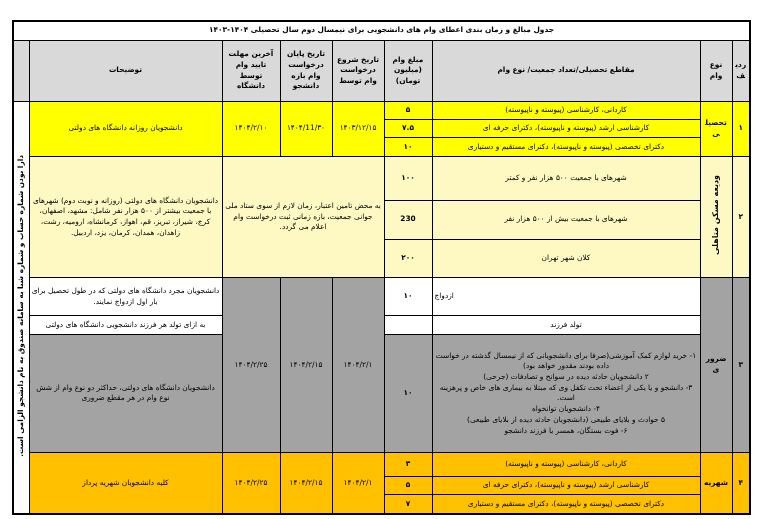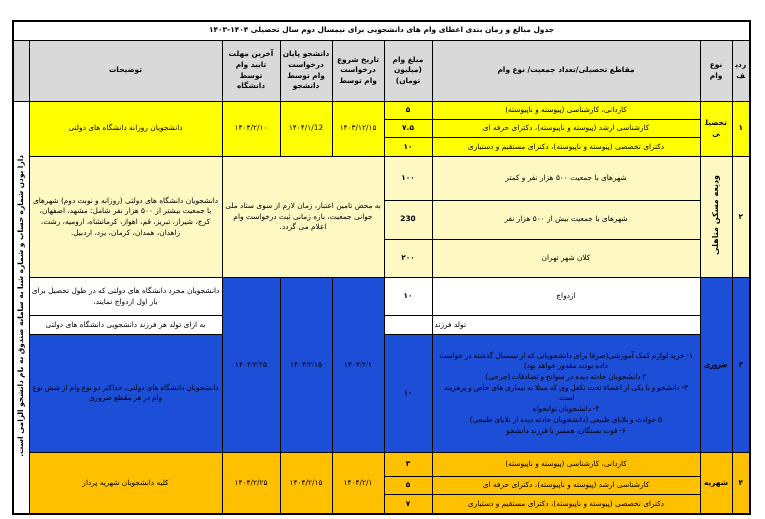--- a/index.html
+++ b/index.html
@@ -40,21 +40,21 @@
     padding:6px 2px;
   }
   .hdr{
     background:#d9d9d9;
     font-weight:bold;
     font-size:7.6px;
     line-height:1.5;
   }
   .yellow{background:#ffff00;}
   .green{background:#fef9c3;}
-  .cyan{background:#1d4ed8;font-family:Liberation Serif, serif;}
+  .cyan{background:#a3a3a3;}
   .orange{background:#ffc000;}
   .white{background:#ffffff;}
 
   .sidebar{
     background:#ffffff;
     font-size:7.3px;
     line-height:1.6;
     font-weight:bold;
     width:16px;
   }
@@ -108,33 +108,33 @@
         <tr>
       <td class="title-cell" colspan="9">جدول مبالغ و زمان بندی اعطای وام های دانشجویی برای نیمسال دوم سال تحصیلی ۱۴۰۴-۱۴۰۳</td>
     </tr>
 
     <tr>
       <td class="hdr">ردیف</td>
       <td class="hdr">نوع وام</td>
       <td class="hdr">مقاطع تحصیلی/تعداد جمعیت/ نوع وام</td>
       <td class="hdr">مبلغ وام (میلیون تومان)</td>
       <td class="hdr">تاریخ شروع درخواست وام توسط</td>
-      <td class="hdr">دانشجو پایان درخواست وام توسط دانشجو</td>
+      <td class="hdr">تاریخ پایان درخواست وام بازه دانشجو</td>
       <td class="hdr">آخرین مهلت تایید وام توسط دانشگاه</td>
       <td class="hdr">توضیحات</td>
       <td class="hdr" rowspan="1"></td>
     </tr>
 
     <tr>
       <td class="yellow num" rowspan="3">۱</td>
       <td class="yellow type-cell" rowspan="3">تحصیلی</td>
       <td class="yellow lst">کاردانی، کارشناسی (پیوسته و ناپیوسته)</td>
       <td class="yellow mbl">۵</td>
       <td class="yellow dt" rowspan="3">۱۴۰۳/۱۲/۱۵</td>
-      <td class="yellow dt" rowspan="3">۱۴۰۴/۱/12</td>
+      <td class="yellow dt" rowspan="3">۱۴۰۴/11/۳۰</td>
       <td class="yellow dt" rowspan="3">۱۴۰۴/۲/۱۰</td>
       <td class="yellow desc" rowspan="3">دانشجویان روزانه دانشگاه های دولتی</td>
       <td class="sidebar" rowspan="12">
         <span class="vert">دارا بودن شماره حساب و شماره شبا به سامانه صندوق به نام دانشجو الزامی است.</span>
       </td>
     </tr>
     <tr>
       <td class="yellow lst">کارشناسی ارشد (پیوسته و ناپیوسته)، دکترای حرفه ای</td>
       <td class="yellow mbl">۷.۵</td>
     </tr>
@@ -158,29 +158,29 @@
       <td class="green mbl">230</td>
     </tr>
     <tr>
       <td class="green lst">کلان شهر تهران</td>
       <td class="green mbl">۲۰۰</td>
     </tr>
 
     <tr>
       <td class="cyan num" rowspan="3">۳</td>
       <td class="cyan type-cell" rowspan="3">ضروری</td>
-      <td class="white lst" style="text-align:center">ازدواج</td>
+      <td class="white lst" style="text-align:left">ازدواج</td>
       <td class="white mbl">۱۰</td>
       <td class="cyan dt" rowspan="3">۱۴۰۴/۲/۱</td>
       <td class="cyan dt" rowspan="3">۱۴۰۴/۲/۱۵</td>
       <td class="cyan dt" rowspan="3">۱۴۰۴/۲/۲۵</td>
       <td class="white desc">دانشجویان مجرد دانشگاه های دولتی که در طول تحصیل برای بار اول ازدواج نمایند.</td>
     </tr>
     <tr>
-      <td class="white lst" style="text-align:left">تولد فرزند</td>
+      <td class="white lst" style="text-align:center">تولد فرزند</td>
       <td class="white mbl"></td>
       <td class="white desc">به ازای تولد هر فرزند دانشجویی دانشگاه های دولتی</td>
     </tr>
     <tr>
       <td class="cyan lst" style="white-space:pre-line;">۱- خرید لوازم کمک آموزشی(صرفا برای دانشجویانی که از نیمسال گذشته در خواست داده بودند مقدور خواهد بود)
 ۲ دانشجویان حادثه دیده در سوانح و تصادفات (جرحی)
 ۳- دانشجو و یا یکی از اعضاء تحت تکفل وی که مبتلا به بیماری های خاص و پرهزینه است.
 ۴- دانشجویان توانخواه
 ۵ حوادث و بلایای طبیعی (دانشجویان حادثه دیده از بلایای طبیعی)
 ۶- فوت بستگان، همسر یا فرزند دانشجو</td>

